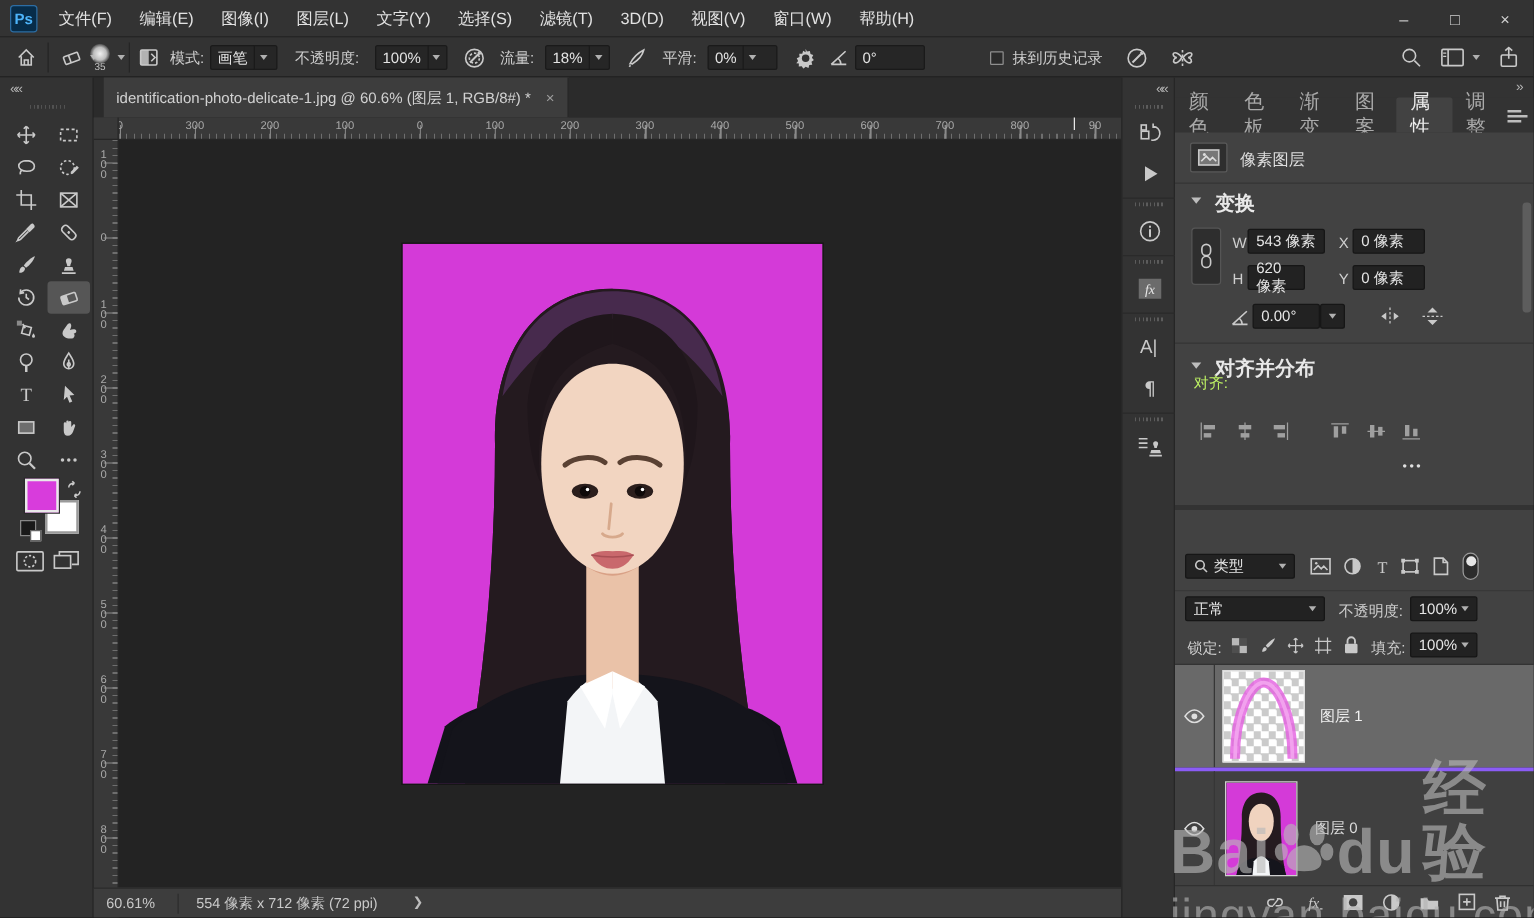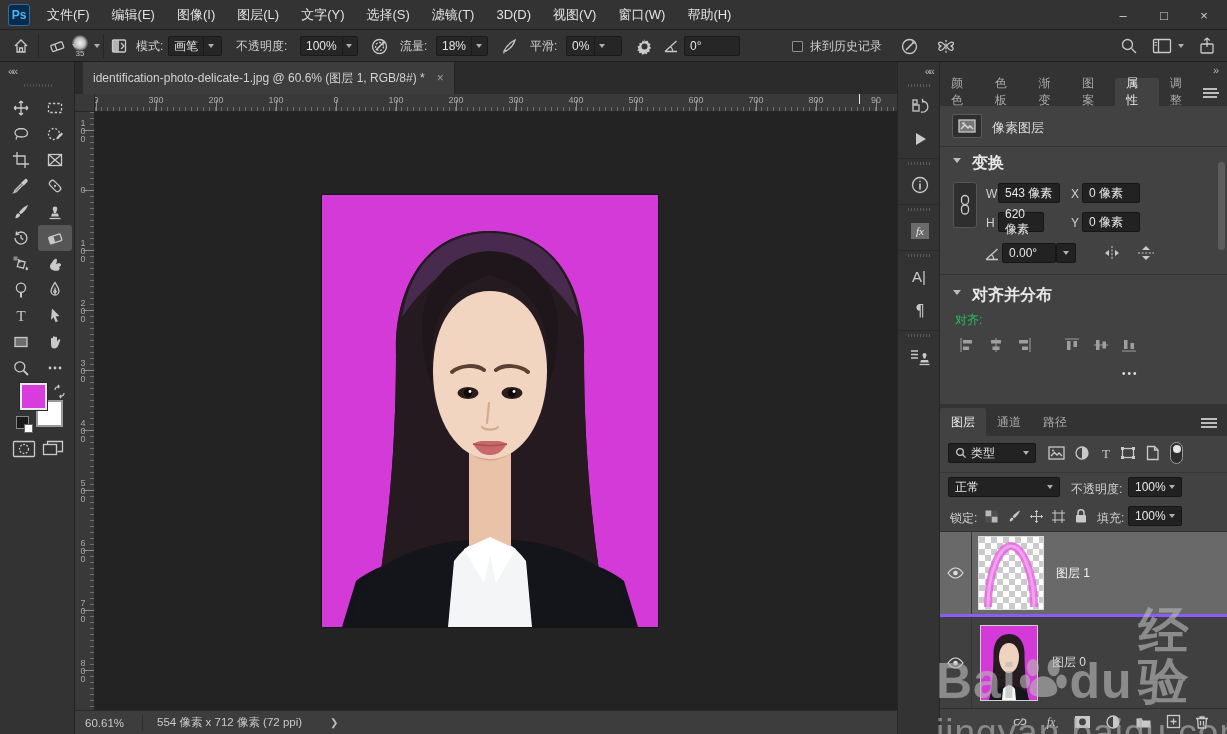--- a/index.html
+++ b/index.html
@@ -47,21 +47,21 @@
 .photo{position:absolute;left:227px;top:83px;width:336px;height:432px;box-shadow:0 0 0 1px #161616}
 .statusbar{position:absolute;left:0;bottom:0;width:822px;height:24px;background:#3d3d3d;border-top:1px solid #2a2a2a;display:flex;align-items:center;color:#c9c9c9;font-size:11.5px}
 
 .dock{position:absolute;left:897px;top:62px;width:43px;height:672px;background:#333333;border-left:1px solid #262626;border-right:1px solid #262626}
 .dockbtn{position:absolute;left:0;width:43px;height:30px;display:flex;align-items:center;justify-content:center}
 .grip{position:absolute;left:10px;width:23px;height:3px;background:repeating-linear-gradient(90deg,#5c5c5c 0 1px,transparent 1px 3px)}
 .dsep{position:absolute;left:0;width:43px;height:1px;background:#2a2a2a}
 
 .rp{position:absolute;left:940px;top:62px;width:287px;height:672px;background:#333333}
 .ptabs{position:absolute;left:0;top:16px;width:287px;height:28px;background:#333333;display:flex;align-items:flex-end}
-.ptab{height:28px;display:flex;align-items:center;padding:0 11px;font-size:12px;color:#a9a9a9}
+.ptab{height:28px;display:flex;align-items:center;padding:0 11px;font-size:16px;color:#a9a9a9}
 .ptab.on{background:#424242;color:#ececec;border-radius:2px 2px 0 0}
 .pbody{position:absolute;left:0;top:44px;width:287px;height:298px;background:#424242}
 .lpanel{position:absolute;left:0;top:346px;width:287px;height:326px;background:#424242}
 .ltabs{position:absolute;left:0;top:0;width:287px;height:28px;background:#333333;display:flex;align-items:flex-end}
 .field{background:#222;border:1px solid #161616;border-radius:2px;height:20px;display:flex;align-items:center;padding:0 6px;color:#e6e6e6;font-size:12px}
 .sect{color:#e8e8e8;font-weight:bold;font-size:16px}
 .caret{width:0;height:0;border-left:4px solid transparent;border-right:4px solid transparent;border-top:5px solid #bdbdbd;display:inline-block}
 .menuburger{width:16px;height:10px;border-top:2px solid #bdbdbd;border-bottom:2px solid #bdbdbd;position:relative}
 .menuburger::after{content:"";position:absolute;left:0;top:2px;width:16px;height:2px;background:#bdbdbd}
 .lrow{position:absolute;left:0;width:304px;display:flex;align-items:center}
@@ -604,21 +604,21 @@
           <path d="M7 6L3 9l4 3zM13 6l4 3-4 3z" fill="#c9c9c9"></path>
         </svg>
       <svg class="abs" style="left:196px;top:138px" width="20" height="18" viewBox="0 0 20 18">
           <path d="M2 9h16" stroke="#c9c9c9" stroke-dasharray="2 1.6" fill="none"></path>
           <path d="M6 6L10 2l4 4zM6 12l4 4 4-4z" fill="#c9c9c9"></path>
         </svg>
 
       <div class="abs" style="left:0;top:168px;width:287px;height:1px;background:#353535"></div>
       <span class="abs caret" style="left:13px;top:184px"></span>
       <span class="abs sect" style="left:32px;top:179px">对齐并分布</span>
-      <span class="abs lbl" style="left:15px;top:206px;color:#22c55e">对齐:</span>
+      <span class="abs lbl" style="left:15px;top:192px;color:#bef264">对齐:</span>
 
       <svg class="abs" style="left:18px;top:230px" width="18" height="18" viewBox="0 0 18 18">
           <path d="M3 2v14" stroke="#9f9f9f" fill="none"></path>
           <rect x="5" y="4" width="9" height="3.5" fill="#9f9f9f"></rect>
           <rect x="5" y="10.5" width="6" height="3.5" fill="#9f9f9f"></rect>
         </svg>
       <svg class="abs" style="left:47px;top:230px" width="18" height="18" viewBox="0 0 18 18">
           <path d="M9 2v14" stroke="#9f9f9f" fill="none"></path>
           <rect x="4" y="4" width="10" height="3.5" fill="#9f9f9f"></rect>
           <rect x="5.5" y="10.5" width="7" height="3.5" fill="#9f9f9f"></rect>
@@ -641,26 +641,20 @@
       <svg class="abs" style="left:180px;top:230px" width="18" height="18" viewBox="0 0 18 18">
           <path d="M2 15h14" stroke="#9f9f9f" fill="none"></path>
           <rect x="4" y="4" width="3.5" height="9" fill="#9f9f9f"></rect>
           <rect x="10.5" y="7" width="3.5" height="6" fill="#9f9f9f"></rect>
         </svg>
       <span class="abs" style="left:182px;top:262px;color:#e0e0e0;font-size:10px;letter-spacing:2px">•••</span>
       <div class="scroll" style="top:56px;height:88px"></div>
     </div>
 
     <div class="lpanel">
-      <div class="ltabs">
-        <div class="ptab on">图层</div>
-        <div class="ptab">通道</div>
-        <div class="ptab">路径</div>
-        <div style="margin-left:auto;margin-right:10px;margin-bottom:8px" class="menuburger"></div>
-      </div>
 
       <div class="abs" style="left:0;top:28px;width:234px;height:36px;background:#424242">
         <div class="abs field" style="left:8px;top:7px;width:88px">
           <svg width="12" height="12" viewBox="0 0 12 12" class="ic" style="margin-right:4px">
               <circle cx="5" cy="5" r="3.4"></circle>
               <path d="M7.6 7.6l3 3"></path>
             </svg>
           <span>类型</span>
           <span class="cv" style="margin-left:auto"></span>
         </div>

